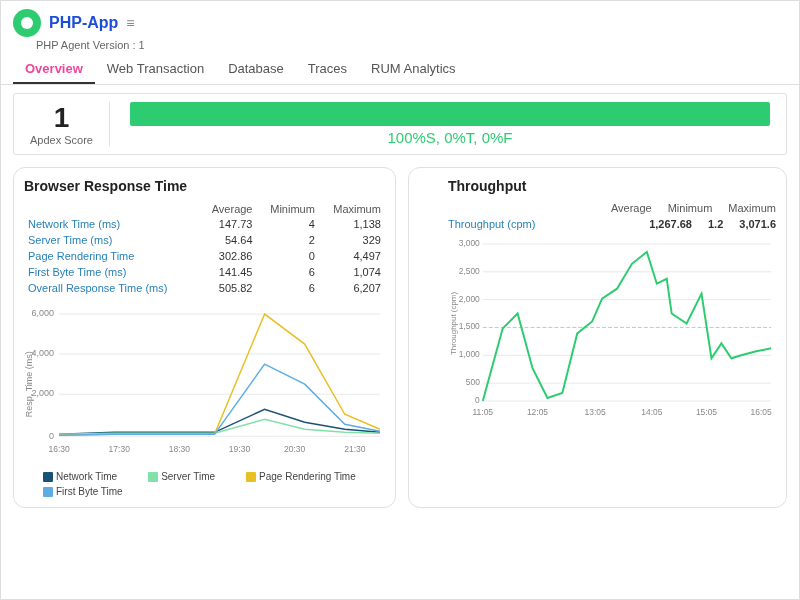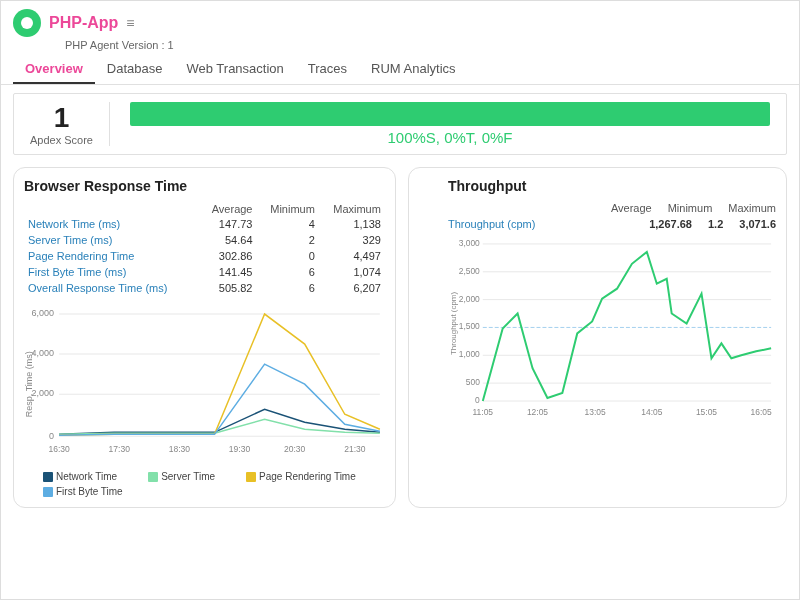--- a/index.html
+++ b/index.html
@@ -4,23 +4,23 @@
   <style>
     * { box-sizing: border-box; margin: 0; padding: 0; }
     body { font-family: Arial, sans-serif; background: #f5f5f5; font-size: 12px; color: #333; width: 800px; height: 600px; overflow: hidden; }
     .app-container { width: 800px; height: 600px; background: #fff; border: 1px solid #ddd; display: flex; flex-direction: column; }
     
     
     .header { padding: 8px 12px 0; background: #fff; border-bottom: 1px solid #e0e0e0; }
     .app-title-row { display: flex; align-items: center; gap: 8px; margin-bottom: 2px; }
     .app-icon { width: 28px; height: 28px; background: #2ecc71; border-radius: 50%; display: flex; align-items: center; justify-content: center; }
     .app-icon-inner { width: 12px; height: 12px; background: #fff; border-radius: 50%; }
-    .app-name { font-size: 16px; font-weight: bold; color: #ec4899; }
+    .app-name { font-size: 16px; font-weight: bold; color: #1d4ed8; }
     .menu-icon { color: #888; font-size: 14px; cursor: pointer; }
-    .app-version { font-size: 11px; color: #666; margin-left: 52px; margin-bottom: 4px; }
+    .app-version { font-size: 11px; color: #666; margin-left: 23px; margin-bottom: 4px; }
     .nav-tabs { display: flex; gap: 0; }
     .nav-tab { padding: 6px 12px; font-size: 13px; color: #555; cursor: pointer; border-bottom: 2px solid transparent; text-decoration: none; }
     .nav-tab.active { color: #ec4899; font-weight: bold; border-bottom: 2px solid #333; }
     
     
     .content { padding: 8px 12px; flex: 1; overflow: hidden; }
     
     
     .apdex-row { display: flex; align-items: stretch; gap: 12px; margin-bottom: 12px; background: #fff; border: 1px solid #e0e0e0; padding: 8px 16px; border-radius: 2px; }
     .apdex-score { text-align: center; min-width: 80px; display: flex; flex-direction: column; align-items: center; justify-content: center; border-right: 1px solid #e0e0e0; padding-right: 16px; }
@@ -65,22 +65,22 @@
     <div class="app-title-row">
       <div class="app-icon">
         <div class="app-icon-inner"></div>
       </div>
       <span class="app-name">PHP-App</span>
       <span class="menu-icon">≡</span>
     </div>
     <div class="app-version">PHP Agent Version : 1</div>
     <div class="nav-tabs">
       <a class="nav-tab active">Overview</a>
+      <a class="nav-tab">Web Transaction</a>
       <a class="nav-tab">Database</a>
-      <a class="nav-tab">Web Transaction</a>
       <a class="nav-tab">Traces</a>
       <a class="nav-tab">RUM Analytics</a>
     </div>
   </div>
 
   <div class="content">
 
     <div class="apdex-row">
       <div class="apdex-score">
         <div class="apdex-number">1</div>

